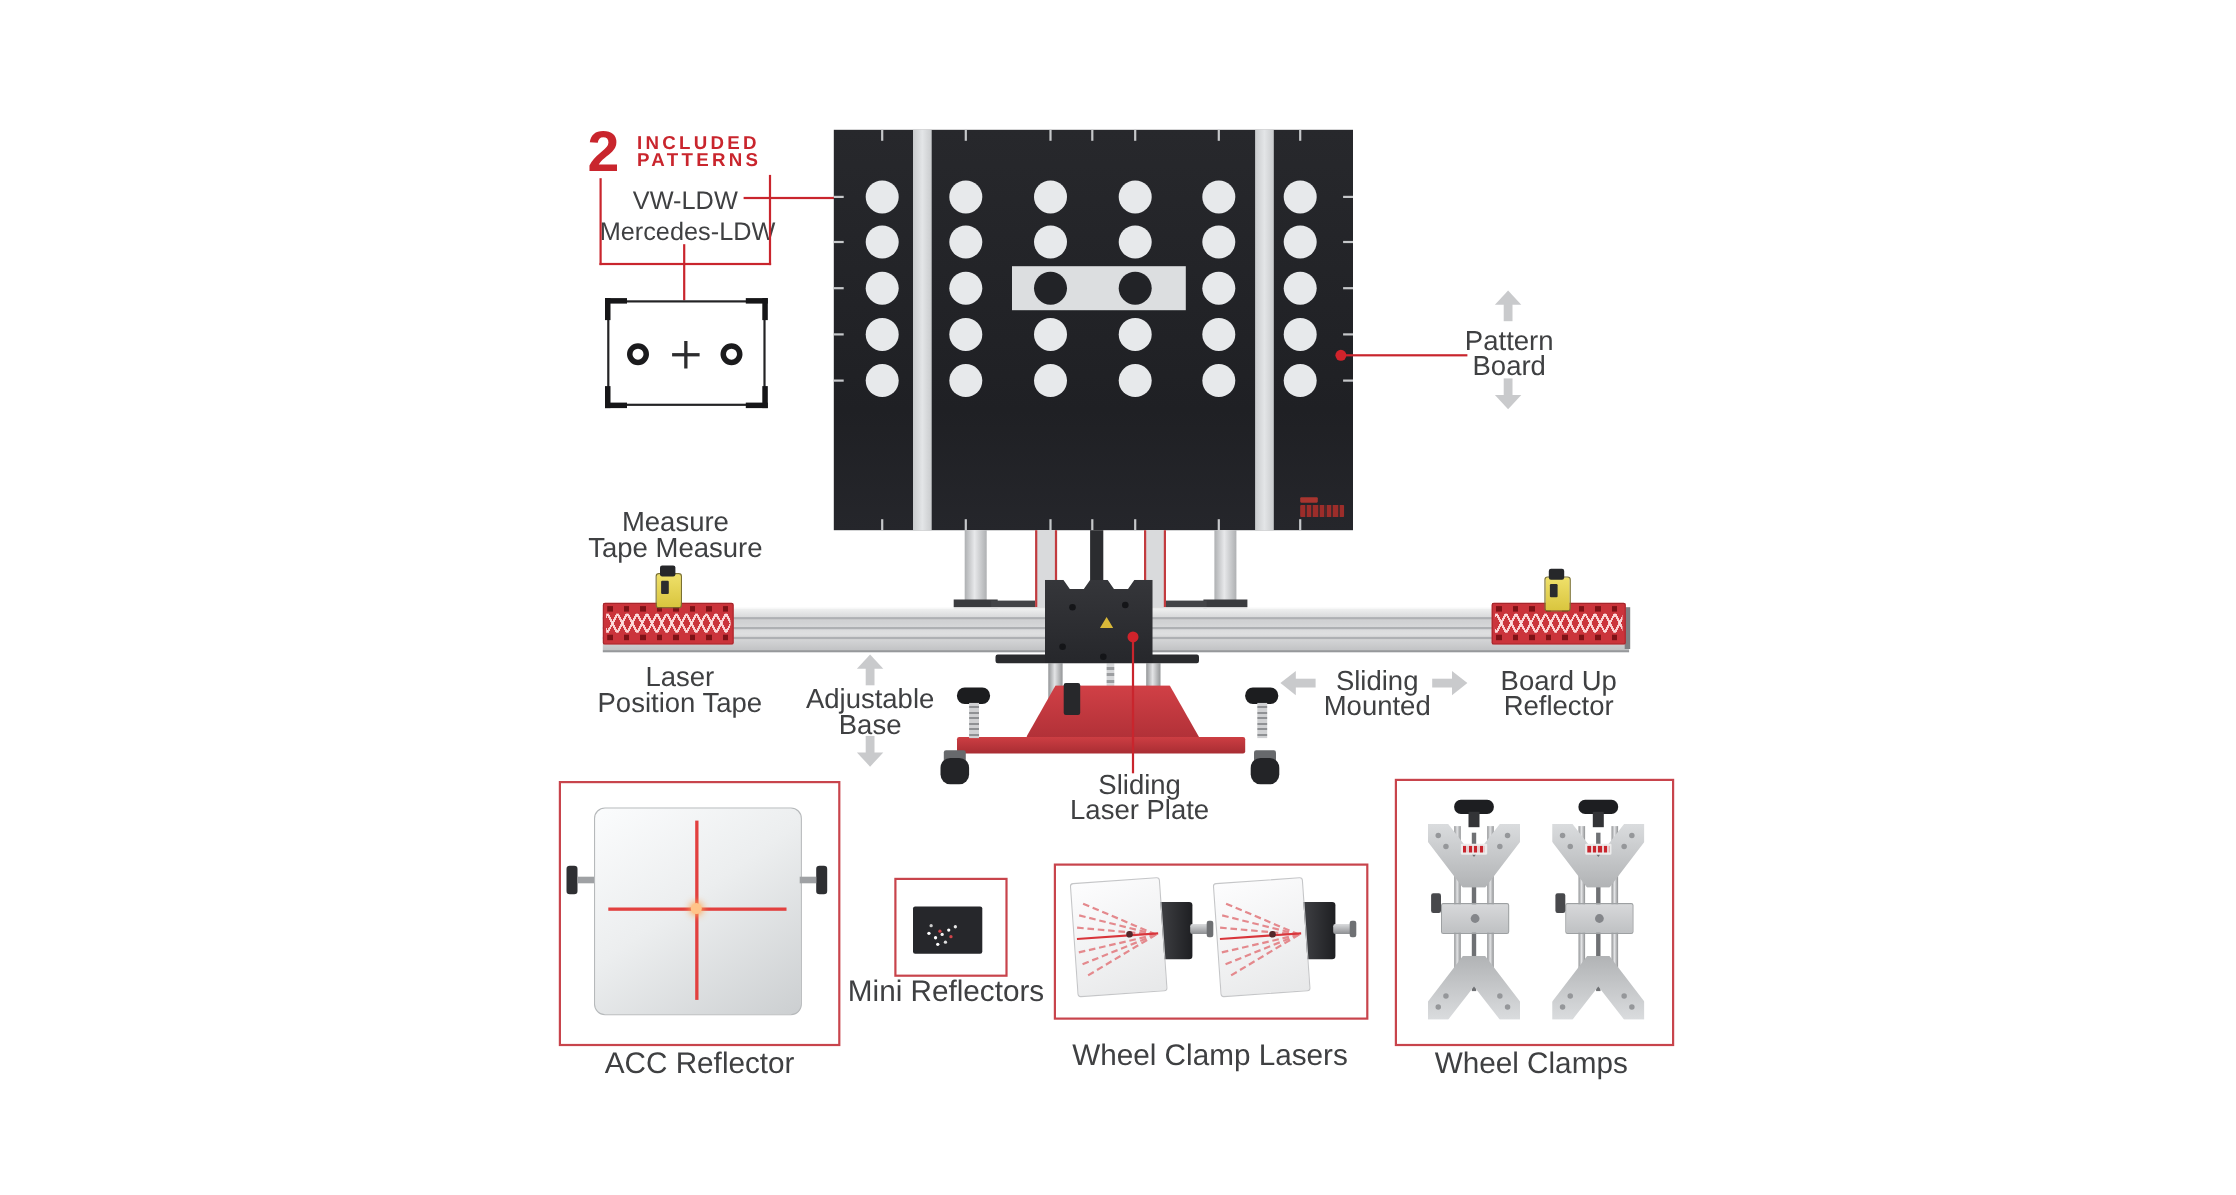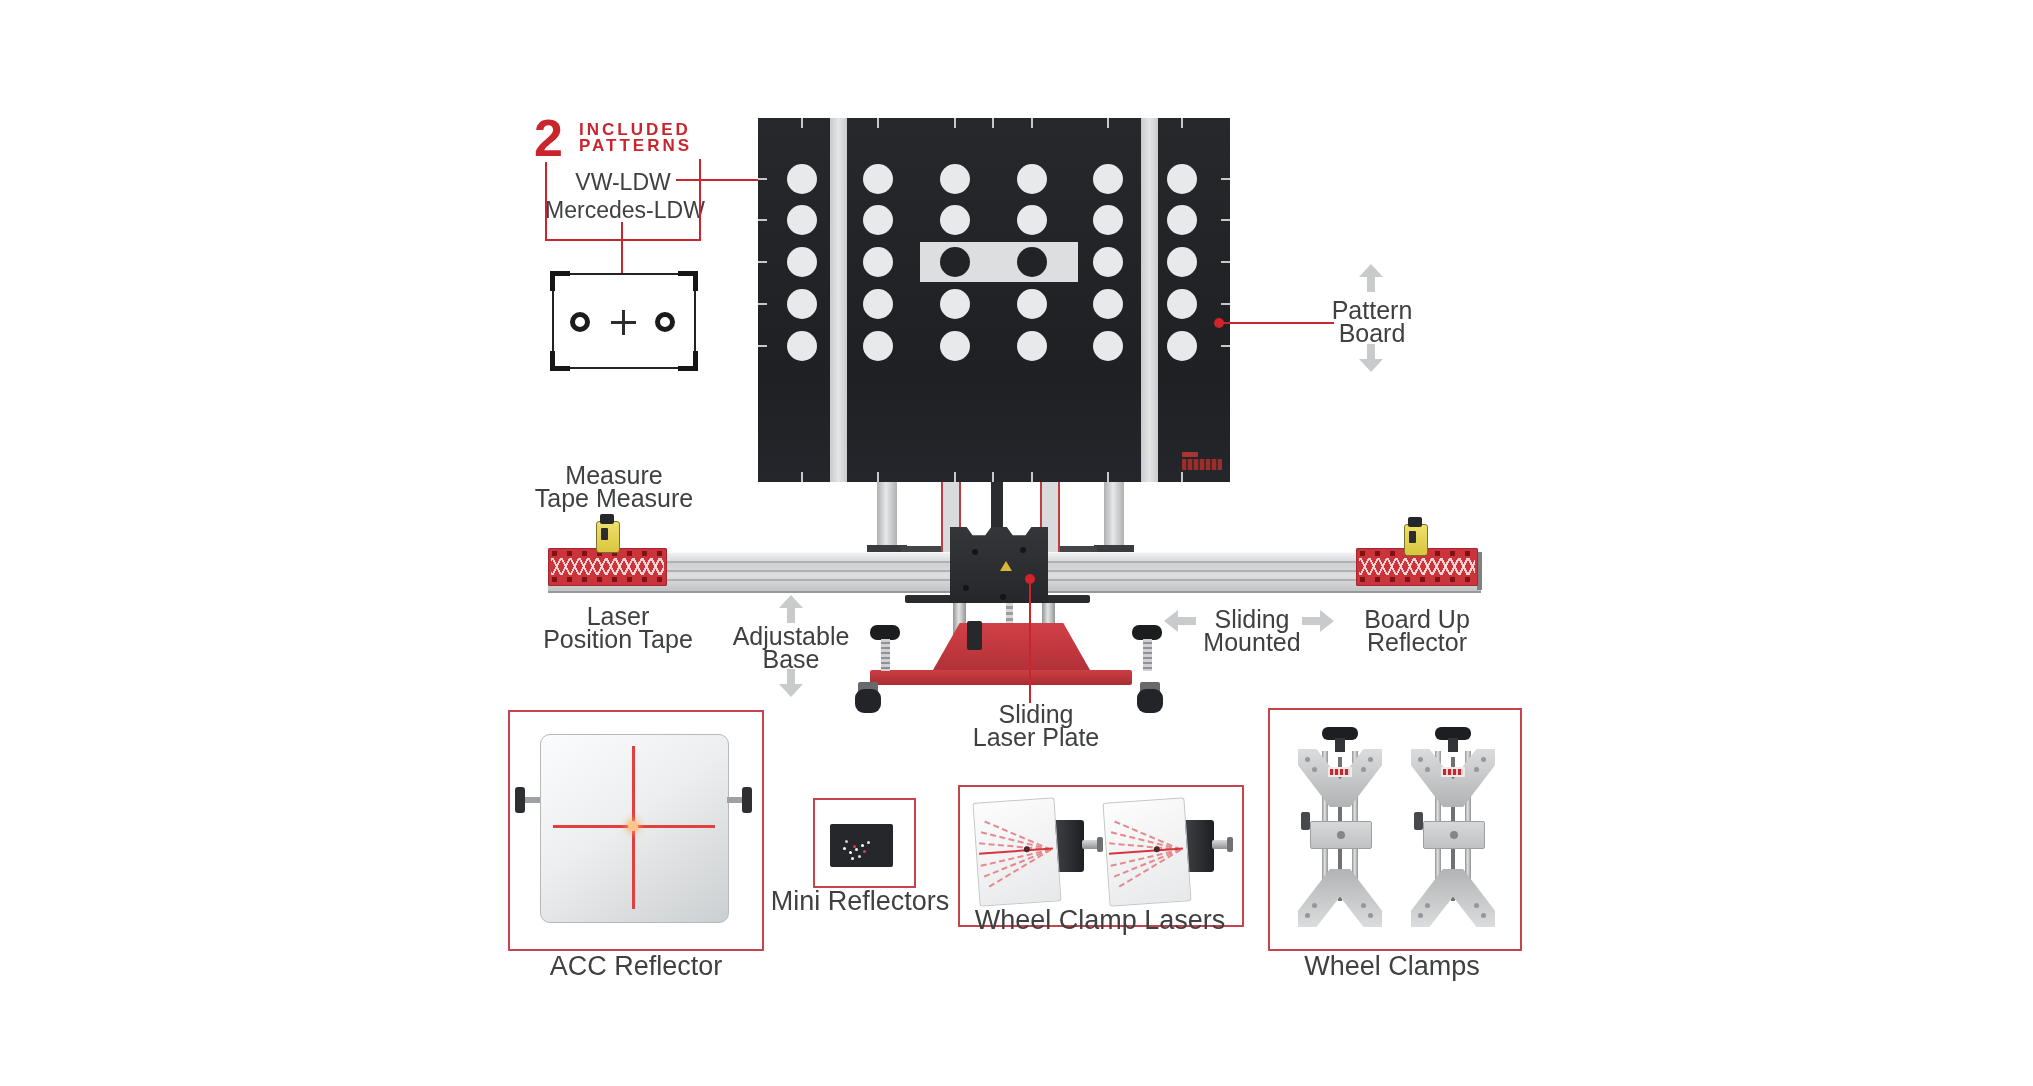--- a/index.html
+++ b/index.html
@@ -135,21 +135,21 @@
   .lbl-slp{left:1036px;top:703px}
   .lbl-pb{left:1372px;top:299px}
   .ar-pb-up{left:1359px;top:264px}
   .ar-pb-dn{left:1359px;top:342px}
   .ar-ab-up{left:779px;top:595px}
   .ar-ab-dn{left:779px;top:667px}
   .ar-sc-lf{left:1164px;top:610px}
   .ar-sc-rt{left:1300px;top:610px}
   .lbl-acc{left:636px;top:954px}
   .lbl-mini{left:860px;top:889px}
-  .lbl-wcl{left:1100px;top:908px}
+  .lbl-wcl{left:1100px;top:947px}
   .lbl-wc{left:1392px;top:954px}
   
   .accbox{left:508px;top:710px;width:252px;height:237px}
   .mirror{left:540px;top:734px;width:187px;height:187px;border-radius:10px;
           background:linear-gradient(145deg,#fbfcfd 0%,#eceeef 45%,#cccfd1 100%);border:1px solid #b6b9bb}
   .xh-v{left:632px;top:746px;width:3px;height:163px;background:#e2403f}
   .xh-h{left:553px;top:825px;width:162px;height:3px;background:#e2403f}
   .xh-c{left:628px;top:821px;width:10px;height:10px;border-radius:50%;background:#ffc489;box-shadow:0 0 6px 2px rgba(255,170,90,.8)}
   .mkn{width:10px;height:26px;background:#2e2f32;border-radius:3px}
   .mknL{left:515px;top:787px}.mknR{left:742px;top:787px}

